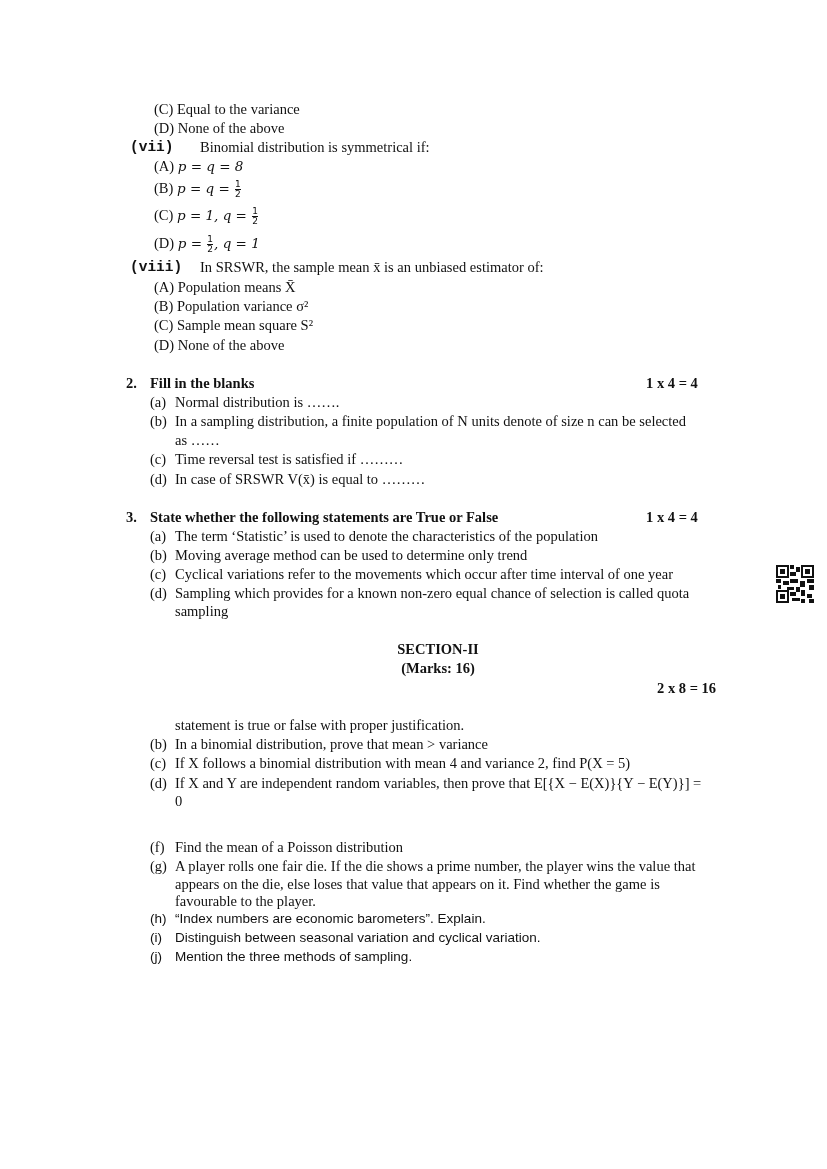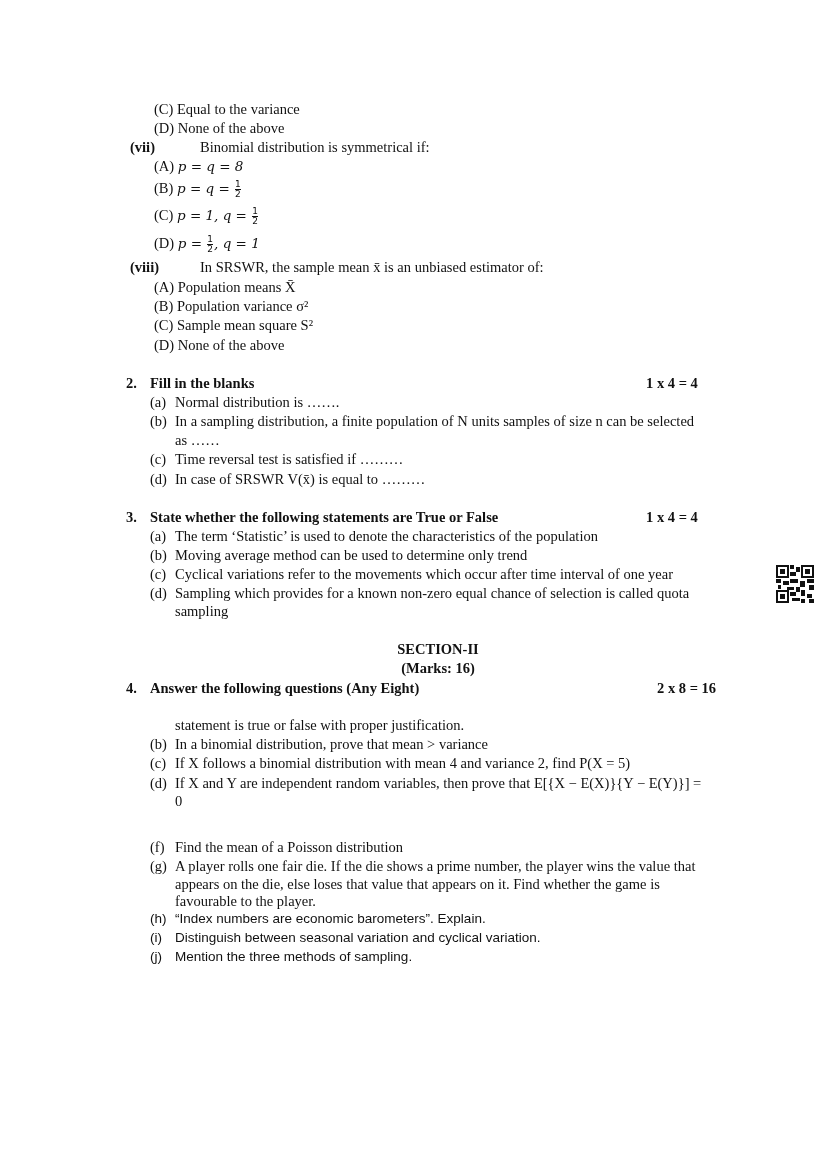--- a/index.html
+++ b/index.html
@@ -4,21 +4,21 @@
 <style>
   html, body { margin: 0; padding: 0; background: #ffffff; }
   body {
     width: 827px; height: 1169px; position: relative; overflow: hidden;
     font-family: "Liberation Serif", "DejaVu Serif", serif;
     color: #111111; font-size: 14.5px;
   }
   .page { position: absolute; left: 0; top: 0; width: 827px; height: 1169px; }
   .line { position: absolute; white-space: nowrap; line-height: 18px; }
   .opt { left: 154px; }
-  .rn { left: 130px; font-weight: bold; }
+  .rn { left: 130px; font-weight: bold; font-family: Liberation Mono, monospace; }
   .rn-text { left: 200px; }
   .qhead { left: 126px; font-weight: bold; }
   .qhead .num { display: inline-block; width: 24px; }
   .marks { position: absolute; font-weight: bold; white-space: nowrap; line-height: 18px; }
   .sub { left: 150px; }
   .sub .lbl { display: inline-block; width: 25px; }
   .cont { left: 175px; }
   .math { font-family: "DejaVu Sans", sans-serif; font-size: 13.5px; }
   .mathi { font-family: "DejaVu Serif", serif; font-style: italic; font-size: 13.5px; }
   .calibri { font-family: "Liberation Sans", sans-serif; font-size: 13.5px; }
@@ -79,21 +79,21 @@
     <span>(D)</span>
     <span>None of the above</span>
   </div>
 
   <div class="line qhead" style="top:374px">
     <span class="num">2.</span><span>Fill in the blanks</span>
   </div>
   <div class="marks" style="left:646px; top:374px">1 x 4 = 4</div>
 
   <div class="line sub" style="top:393px"><span class="lbl">(a)</span><span>Normal distribution is …….</span></div>
-  <div class="line sub" style="top:412px"><span class="lbl">(b)</span><span>In a sampling distribution, a finite population of N units samples of size n can be selected</span></div>
+  <div class="line sub" style="top:412px"><span class="lbl">(b)</span><span>In a sampling distribution, a finite population of N units denote of size n can be selected</span></div>
   <div class="line cont" style="top:431px">as ……</div>
   <div class="line sub" style="top:450px"><span class="lbl">(c)</span><span>Time reversal test is satisfied if ………</span></div>
   <div class="line sub" style="top:470px"><span class="lbl">(d)</span><span>In case of SRSWR V(x̄) is equal to ………</span></div>
 
   <div class="line qhead" style="top:508px">
     <span class="num">3.</span><span>State whether the following statements are True or False</span>
   </div>
   <div class="marks" style="left:646px; top:508px">1 x 4 = 4</div>
 
   <div class="line sub" style="top:527px"><span class="lbl">(a)</span><span>The term ‘Statistic’ is used to denote the characteristics of the population</span></div>
@@ -131,23 +131,20 @@
         <rect x="17" y="16" width="3" height="2"></rect>
       <rect x="9" y="18" width="4" height="2"></rect>
         <rect x="14" y="19" width="2" height="2"></rect>
         <rect x="18" y="19" width="3" height="2"></rect>
     </g>
   </svg>
 
   <div class="line center" style="top:640px">SECTION-II</div>
   <div class="line center" style="top:659px">(Marks: 16)</div>
 
-  <div class="line qhead" style="top:679px">
-    <span class="num">4.</span><span>Answer the following questions (Any Eight)</span>
-  </div>
   <div class="marks" style="left:657px; top:679px">2 x 8 = 16</div>
 
   <div class="line cont" style="top:716px">statement is true or false with proper justification.</div>
   <div class="line sub" style="top:735px"><span class="lbl">(b)</span><span>In a binomial distribution, prove that mean &gt; variance</span></div>
   <div class="line sub" style="top:754px"><span class="lbl">(c)</span><span>If X follows a binomial distribution with mean 4 and variance 2, find P(X = 5)</span></div>
   <div class="line sub" style="top:774px"><span class="lbl">(d)</span><span>If X and Y are independent random variables, then prove that E[{X − E(X)}{Y − E(Y)}] =</span></div>
   <div class="line cont" style="top:792px">0</div>
   <div class="line sub" style="top:838px"><span class="lbl">(f)</span><span>Find the mean of a Poisson distribution</span></div>
   <div class="line sub" style="top:857px"><span class="lbl">(g)</span><span>A player rolls one fair die. If the die shows a prime number, the player wins the value that</span></div>
   <div class="line cont" style="top:875px">appears on the die, else loses that value that appears on it. Find whether the game is</div>

